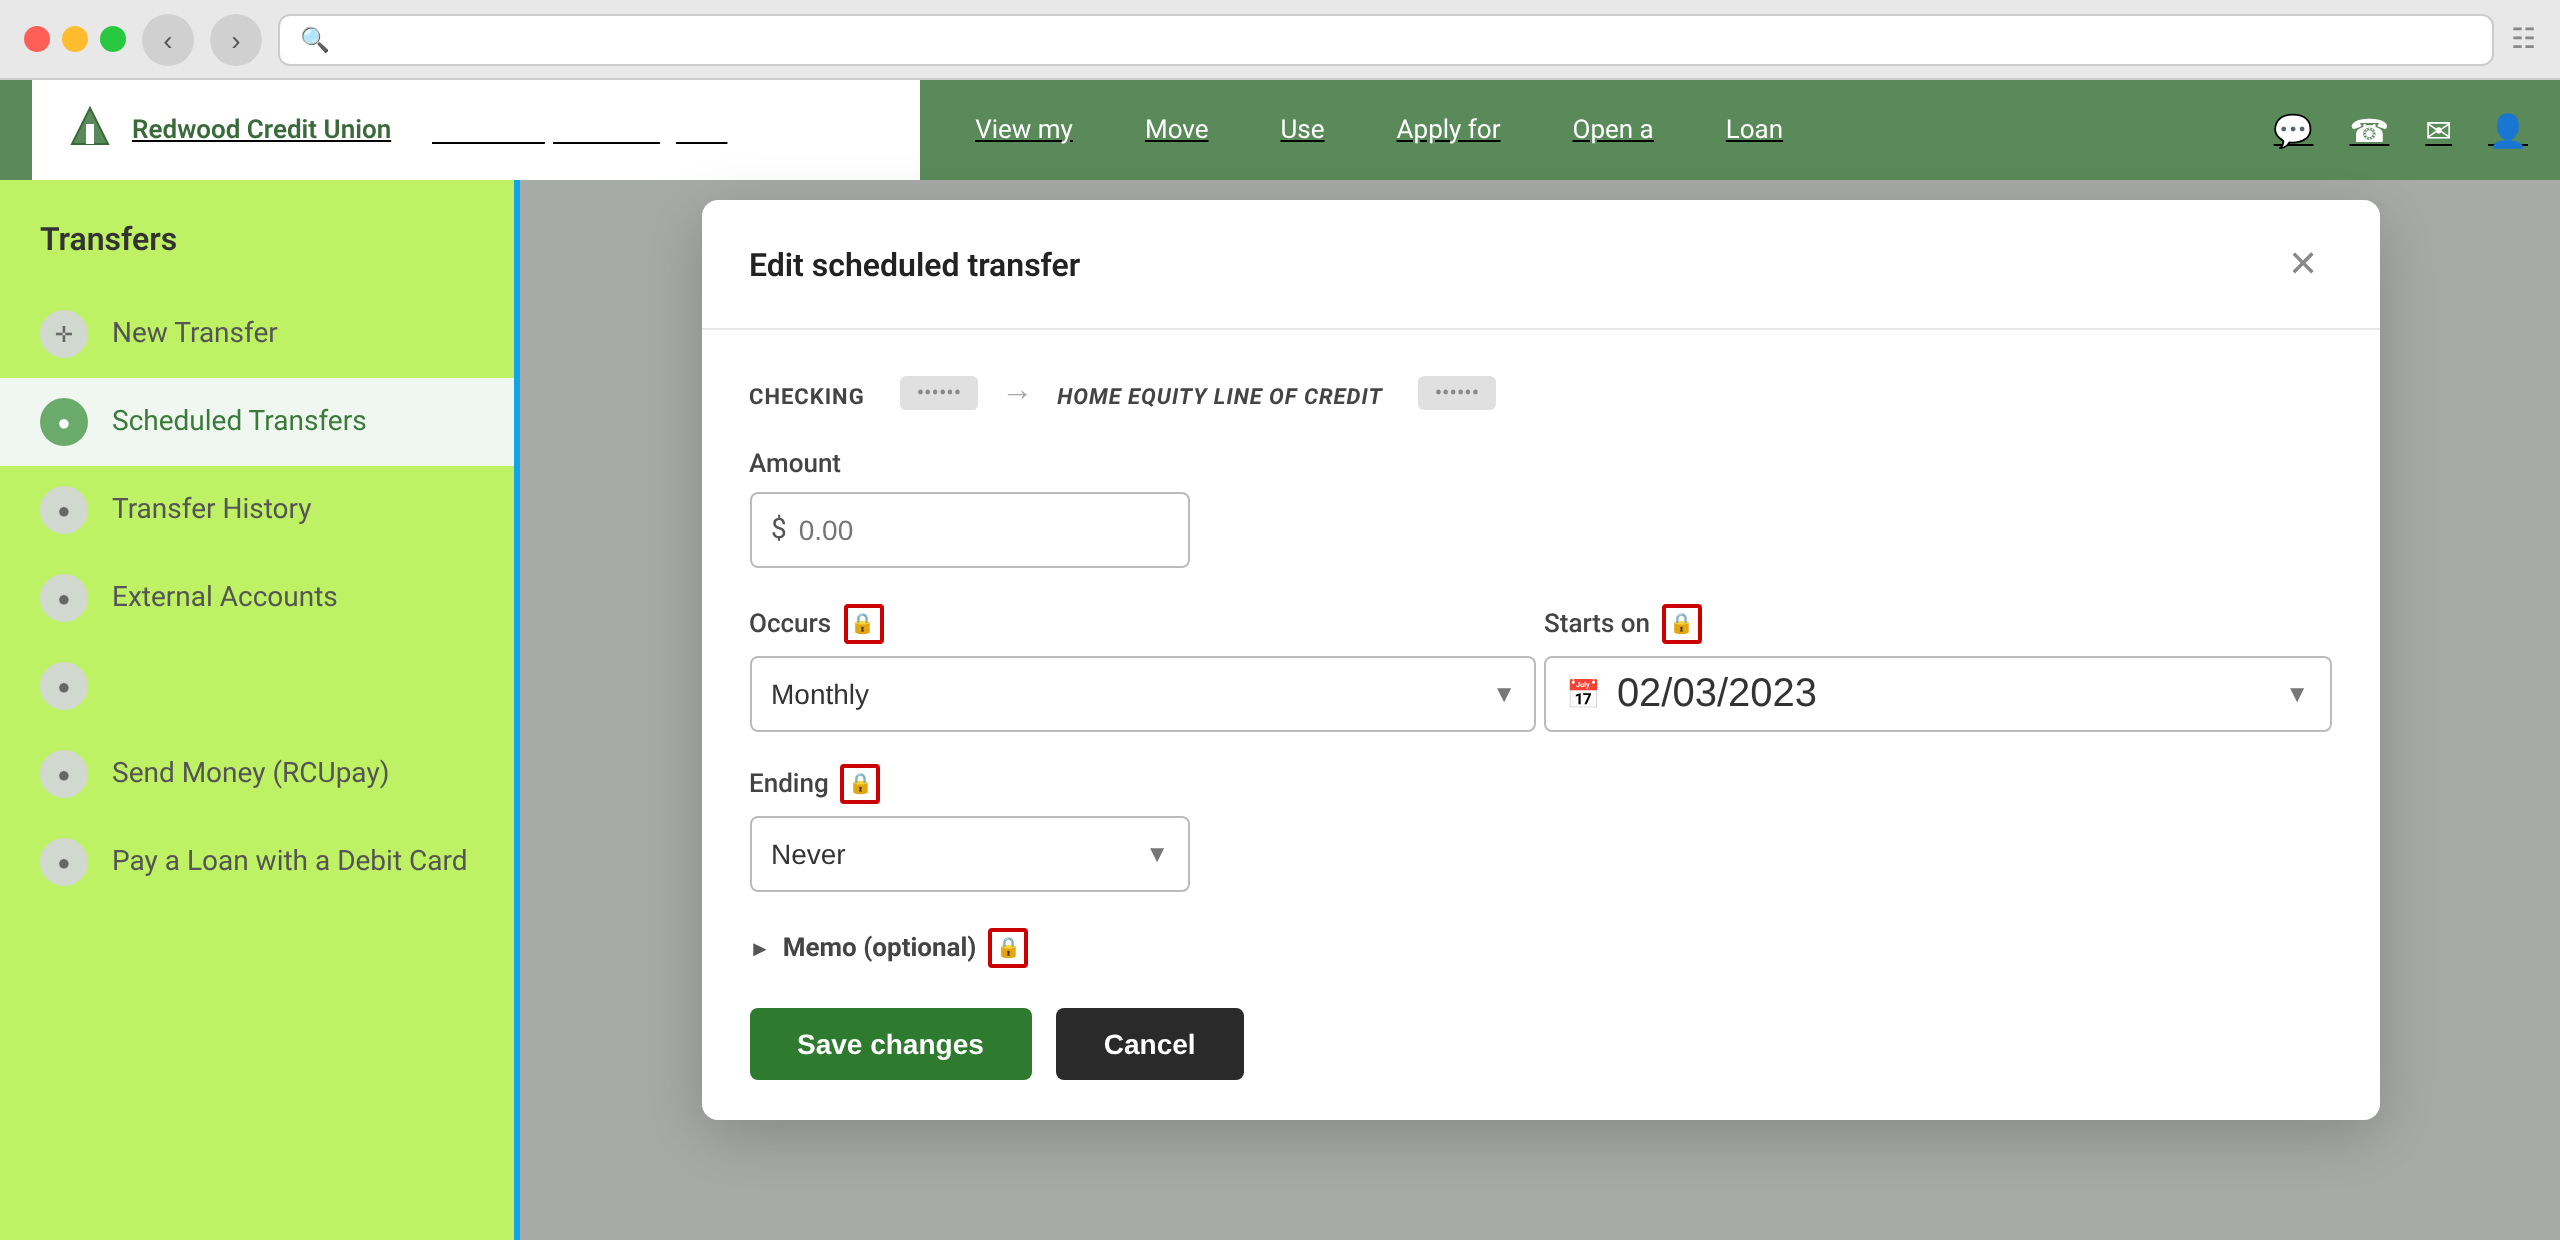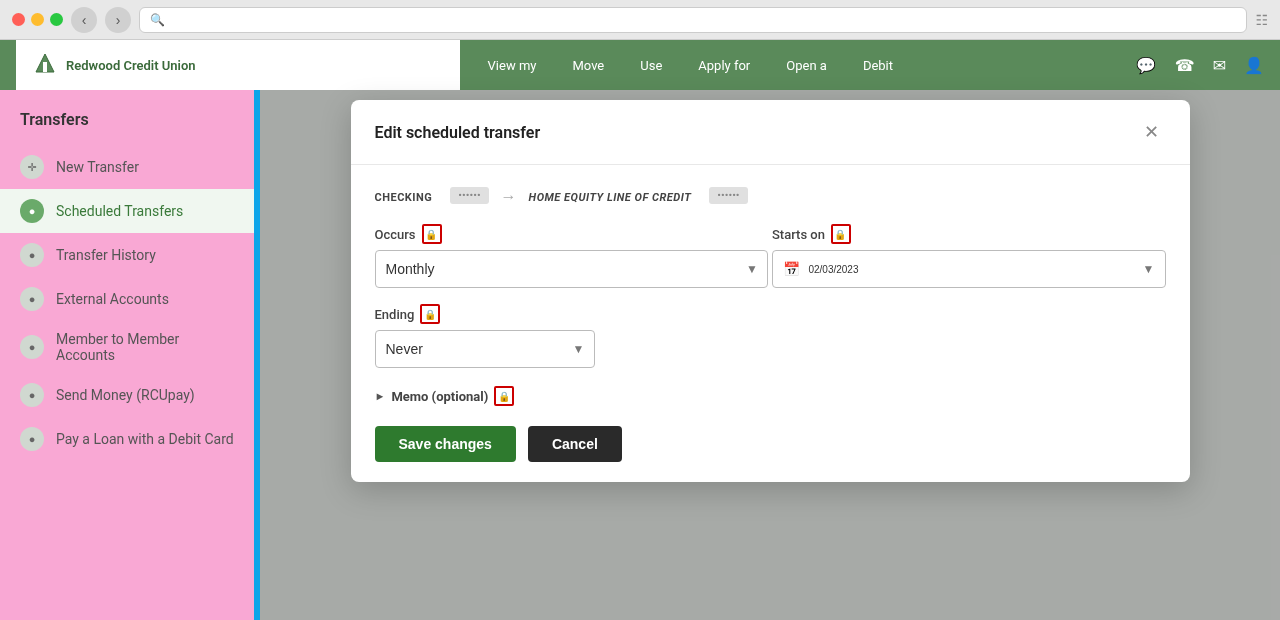--- a/index.html
+++ b/index.html
@@ -27,20 +27,21 @@
     .toolbar-icons { display: flex; gap: 14px; color: #888; font-size: 14px; }
 
     
     .app-header {
       background: #5a8a5a;
       height: 50px;
       display: flex;
       align-items: center;
       padding: 0 16px;
       gap: 0;
+      text-decoration: underline;
     }
     .logo-area {
       display: flex;
       align-items: center;
       gap: 8px;
       min-width: 260px;
       background: white;
       height: 100%;
       padding: 0 16px;
     }
@@ -63,23 +64,23 @@
     .header-right { margin-left: auto; display: flex; gap: 18px; align-items: center; }
     .header-icon { color: white; font-size: 16px; cursor: pointer; }
 
     
     .main-layout { display: flex; height: calc(620px - 90px); }
 
     
     .sidebar {
       width: 260px;
       min-width: 260px;
-      background: #f9a8d4;
+      background: #bef264;
       padding: 20px 0;
-      border-right: 6px solid #0ea5e9;
+      border-right: 3px solid #0ea5e9;
     }
     .sidebar-title {
       font-size: 16px;
       font-weight: 600;
       color: #333;
       padding: 0 20px 16px;
     }
     .sidebar-item {
       display: flex;
       align-items: center;
@@ -258,21 +259,21 @@
       border: 1px solid #bbb;
       border-radius: 4px;
       height: 38px;
       padding: 0 10px;
       background: white;
       width: 100%;
     }
     .cal-icon { color: #777; font-size: 14px; margin-right: 8px; }
     .date-input {
       border: none; outline: none;
-      font-size: 10px; color: #333;
+      font-size: 20px; color: #333;
       background: transparent;
       flex: 1;
     }
     .date-chevron { color: #777; font-size: 12px; margin-left: auto; }
 
     
     .memo-row {
       display: flex;
       align-items: center;
       gap: 6px;
@@ -334,21 +335,21 @@
     </svg>
     <span class="logo-text">Redwood Credit Union</span>
     <input class="search-bar" placeholder="What are you looking for?" style="">
   </div>
   <nav class="nav-items">
     <div class="nav-item">View my</div>
     <div class="nav-item">Move</div>
     <div class="nav-item">Use</div>
     <div class="nav-item">Apply for</div>
     <div class="nav-item">Open a</div>
-    <div class="nav-item">Debit</div>
+    <div class="nav-item">Loan</div>
   </nav>
   <div class="header-right">
     <span class="header-icon">💬</span>
     <span class="header-icon">☎</span>
     <span class="header-icon">✉</span>
     <span class="header-icon">👤</span>
   </div>
 </div>
 
 <div class="main-layout">
@@ -371,21 +372,20 @@
       <span>Transfer History</span>
     </div>
 
     <div class="sidebar-item">
       <div class="sidebar-icon">●</div>
       <span>External Accounts</span>
     </div>
 
     <div class="sidebar-item">
       <div class="sidebar-icon">●</div>
-      <span>Member to Member Accounts</span>
     </div>
 
     <div class="sidebar-item">
       <div class="sidebar-icon">●</div>
       <span>Send Money (RCUpay)</span>
     </div>
 
     <div class="sidebar-item">
       <div class="sidebar-icon">●</div>
       <span>Pay a Loan with a Debit Card</span>
@@ -404,20 +404,29 @@
         <div class="modal-body">
 
           <div class="transfer-route">
             <span class="account-badge">CHECKING</span>
             <span class="account-num">••••••</span>
             <span class="arrow-icon">→</span>
             <span class="dest-badge">HOME EQUITY LINE OF CREDIT</span>
             <span class="account-num">••••••</span>
           </div>
 
+          <div class="form-group">
+            <div class="form-label">
+              <span>Amount</span>
+            </div>
+            <div class="amount-input-wrap">
+              <span class="dollar-sign">$</span>
+              <input class="amount-input" type="text" placeholder="0.00" style="">
+            </div>
+          </div>
 
           <div class="form-row">
             <div class="form-col">
               <div class="form-label">
                 <span>Occurs</span>
                 <div class="lock-badge">🔒</div>
               </div>
               <div class="select-wrap">
                 <select class="form-select">
                   <option>Monthly</option>

